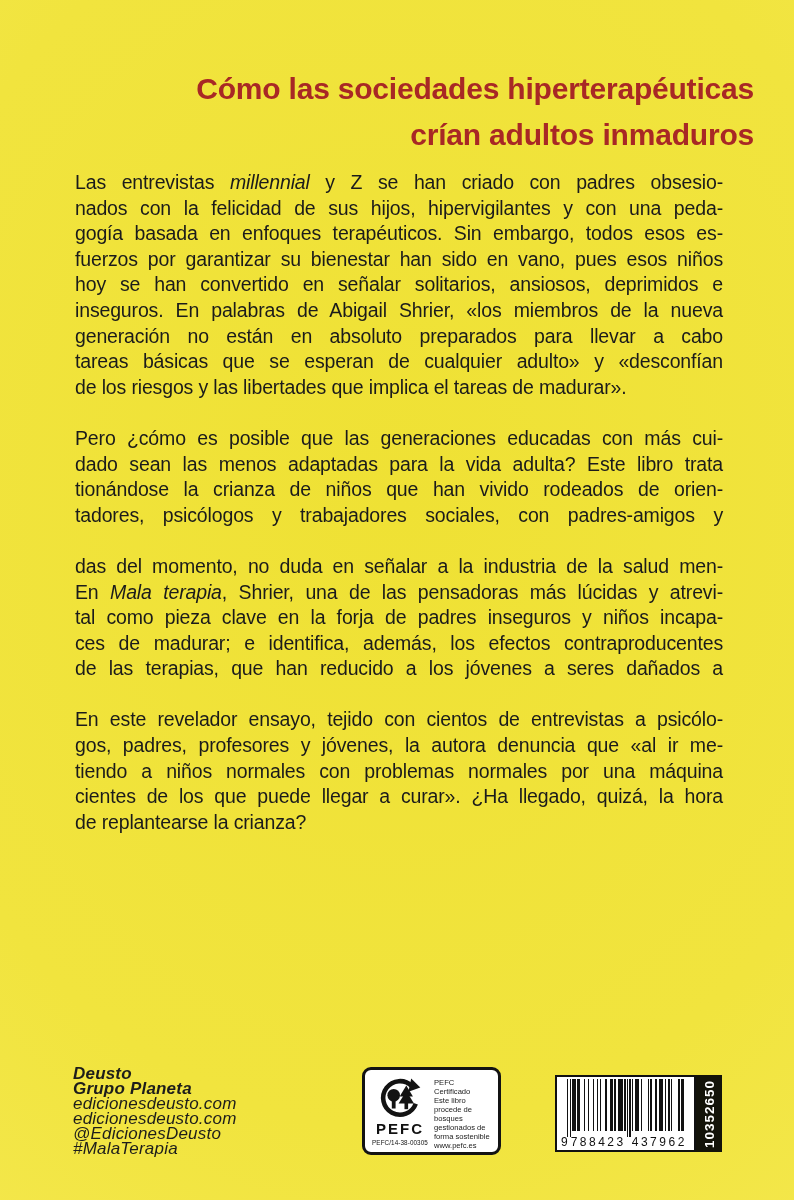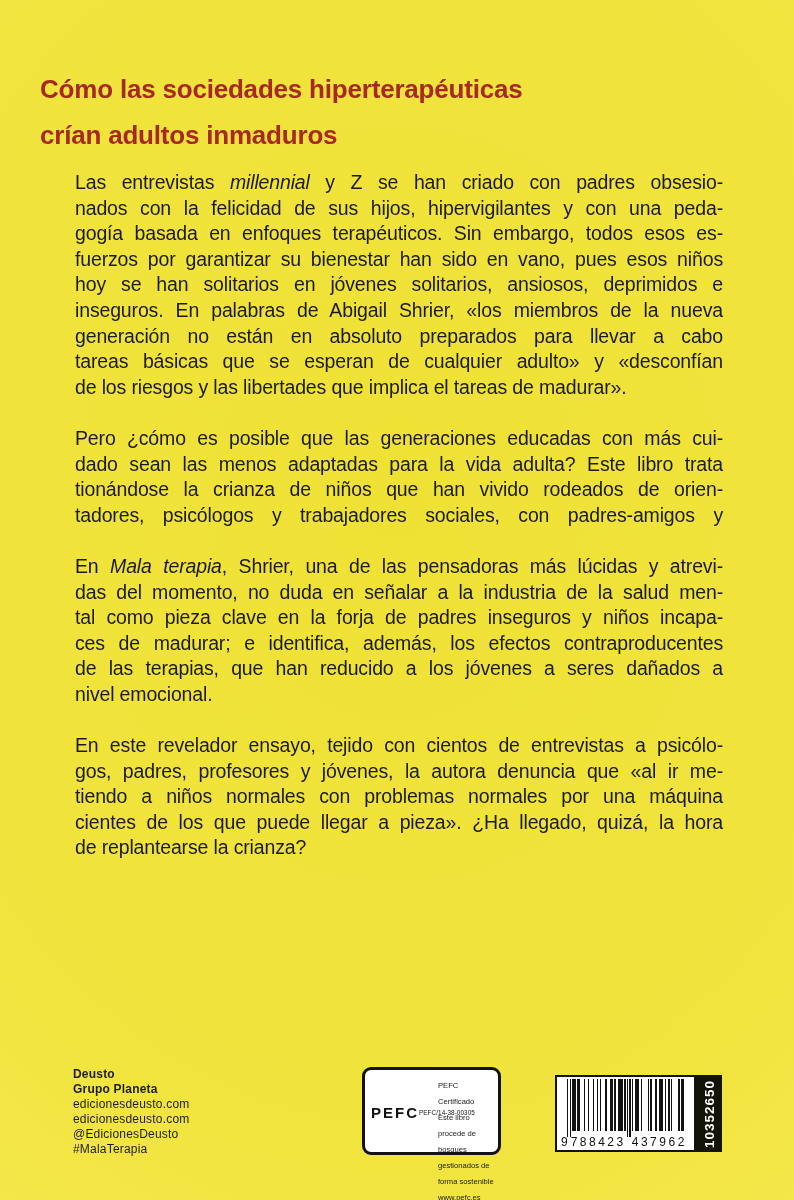--- a/index.html
+++ b/index.html
@@ -7,23 +7,23 @@
   body {
     position: relative;
     font-family: "Liberation Sans", sans-serif;
     background: radial-gradient(120% 95% at 50% 42%, #efe134 0%, #f1e43e 55%, #f6ea58 100%);
     overflow: hidden;
     color: #1b1b1b;
   }
   .tagline {
     position: absolute;
     left: 40px; right: 40px; top: 66px;
-    text-align: left;
+    text-align: right;
     font-weight: bold;
-    font-size: 26px;
+    font-size: 30px;
     line-height: 46px;
     letter-spacing: -0.2px;
   }
   .synopsis {
     position: absolute;
     left: 75px; top: 170px; width: 648px;
   }
   .para { margin-bottom: 25.6px; }
   .line {
     font-size: 19.5px;
@@ -32,56 +32,57 @@
     text-align: justify;
     text-align-last: justify;
     white-space: normal;
   }
   .line.lastline { text-align-last: left; }
   .line em { font-style: italic; font-weight: inherit; margin-top: 36px; }
 
   .publisher {
     position: absolute;
     left: 73px; top: 1067px;
-    font-size: 12px;
+    font-size: 17px;
     line-height: 14.9px;
     letter-spacing: 0.2px;
     color: #1d1d1b;
+    font-style: italic;
   }
   .publisher .bold { font-weight: bold; }
 
   .pefc-box {
     position: absolute;
     left: 362px; top: 1067px;
     width: 139px; height: 88px;
     background: #ffffff;
     border: 3px solid #131313;
     border-radius: 9px;
     display: flex;
     padding: 5px 6px 4px 6px;
   }
   .pefc-left {
     width: 62px;
-    display: flex; align-items: center;
+    display: flex; flex-direction: column; align-items: center;
     justify-content: flex-start;
   }
   .pefc-left svg { width: 42px; height: 42px; margin-top: 2px; }
   .pefc-word {
     font-weight: bold; font-size: 15px; letter-spacing: 2px;
     color: #111; margin-top: 1px;
   }
   .pefc-cert {
     font-size: 6.3px; letter-spacing: 0.1px; color: #111; margin-top: 2px;
     white-space: nowrap;
   }
   .pefc-right {
     flex: 1;
     display: flex; flex-direction: column; justify-content: space-between;
     padding: 3px 0 3px 5px;
-    font-size: 7.6px; line-height: 16px; color: #1a1a1a;
+    font-size: 7.6px; line-height: 9px; color: #1a1a1a;
   }
   .pefc-claim { width: 58px; }
 
   .barcode-unit {
     position: absolute;
     left: 555px; top: 1075px;
     width: 167px; height: 77px;
     display: flex;
     background: #111;
   }
@@ -114,45 +115,44 @@
   <div>Cómo las sociedades hiperterapéuticas</div>
   <div>crían adultos inmaduros</div>
 </div>
 
 <div class="synopsis">
     <div class="para">
       <div class="line"><span>Las entrevistas </span><em>millennial</em><span> y Z se han criado con padres obsesio-</span></div>
       <div class="line"><span>nados con la felicidad de sus hijos, hipervigilantes y con una peda-</span></div>
       <div class="line"><span>gogía basada en enfoques terapéuticos. Sin embargo, todos esos es-</span></div>
       <div class="line"><span>fuerzos por garantizar su bienestar han sido en vano, pues esos niños</span></div>
-      <div class="line"><span>hoy se han solitarios en jóvenes solitarios, ansiosos, deprimidos e</span></div>
+      <div class="line"><span>hoy se han convertido en señalar solitarios, ansiosos, deprimidos e</span></div>
       <div class="line"><span>inseguros. En palabras de Abigail Shrier, «los miembros de la nueva</span></div>
       <div class="line"><span>generación no están en absoluto preparados para llevar a cabo</span></div>
       <div class="line"><span>tareas básicas que se esperan de cualquier adulto» y «desconfían</span></div>
       <div class="line lastline"><span>de los riesgos y las libertades que implica el tareas de madurar».</span></div>
     </div>
     <div class="para">
       <div class="line"><span>Pero ¿cómo es posible que las generaciones educadas con más cui-</span></div>
       <div class="line"><span>dado sean las menos adaptadas para la vida adulta? Este libro trata</span></div>
       <div class="line"><span>tionándose la crianza de niños que han vivido rodeados de orien-</span></div>
       <div class="line"><span>tadores, psicólogos y trabajadores sociales, con padres-amigos y</span></div>
     </div>
     <div class="para">
+      <div class="line"><span>das del momento, no duda en señalar a la industria de la salud men-</span></div>
       <div class="line"><span>En </span><em>Mala terapia</em><span>, Shrier, una de las pensadoras más lúcidas y atrevi-</span></div>
-      <div class="line"><span>das del momento, no duda en señalar a la industria de la salud men-</span></div>
       <div class="line"><span>tal como pieza clave en la forja de padres inseguros y niños incapa-</span></div>
       <div class="line"><span>ces de madurar; e identifica, además, los efectos contraproducentes</span></div>
       <div class="line"><span>de las terapias, que han reducido a los jóvenes a seres dañados a</span></div>
-      <div class="line lastline"><span>nivel emocional.</span></div>
     </div>
     <div class="para">
       <div class="line"><span>En este revelador ensayo, tejido con cientos de entrevistas a psicólo-</span></div>
       <div class="line"><span>gos, padres, profesores y jóvenes, la autora denuncia que «al ir me-</span></div>
       <div class="line"><span>tiendo a niños normales con problemas normales por una máquina</span></div>
-      <div class="line"><span>cientes de los que puede llegar a pieza». ¿Ha llegado, quizá, la hora</span></div>
+      <div class="line"><span>cientes de los que puede llegar a curar». ¿Ha llegado, quizá, la hora</span></div>
       <div class="line lastline"><span>de replantearse la crianza?</span></div>
     </div>
   </div>
 
 <div class="publisher">
     <div class="bold">Deusto</div>
     <div class="bold">Grupo Planeta</div>
     <div>edicionesdeusto.com</div>
     <div>edicionesdeusto.com</div>
     <div>@EdicionesDeusto</div>

